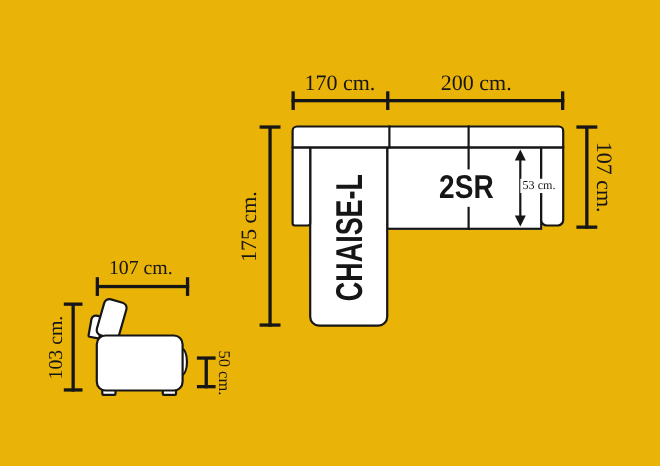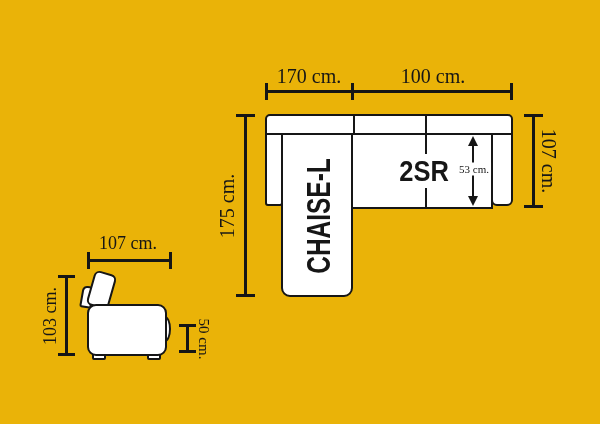--- a/index.html
+++ b/index.html
@@ -24,21 +24,21 @@
 
 <div class="stage">
 
   <div>
 
     <div class="line" style="left:265px;top:90px;width:248px;height:3px;"></div>
     <div class="line" style="left:265px;top:83px;width:3px;height:17px;"></div>
     <div class="line" style="left:351px;top:83px;width:3px;height:17px;"></div>
     <div class="line" style="left:510px;top:83px;width:3px;height:17px;"></div>
     <div class="dimlabel" style="left:309px;top:76px;font-size:20px;">170 cm.</div>
-    <div class="dimlabel" style="left:433px;top:76px;font-size:20px;">100 cm.</div>
+    <div class="dimlabel" style="left:433px;top:76px;font-size:20px;">200 cm.</div>
 
     <div class="line" style="left:244px;top:115px;width:3px;height:182px;"></div>
     <div class="line" style="left:236px;top:114px;width:19px;height:3px;"></div>
     <div class="line" style="left:236px;top:294px;width:19px;height:3px;"></div>
     <div class="dimlabel rot-ccw" style="left:227px;top:206px;font-size:20px;">175 cm.</div>
 
     <div class="line" style="left:532px;top:115px;width:3px;height:93px;"></div>
     <div class="line" style="left:524px;top:114px;width:19px;height:3px;"></div>
     <div class="line" style="left:524px;top:205px;width:19px;height:3px;"></div>
     <div class="dimlabel rot-cw" style="left:549px;top:161px;font-size:20px;">107 cm.</div>
@@ -48,21 +48,21 @@
     <div class="box" style="left:265px;top:133px;width:18px;height:73px;border-radius:0 0 3px 3px;"></div>
     <div class="box" style="left:491px;top:133px;width:22px;height:73px;border-radius:0 0 6px 6px;"></div>
     <div class="box" style="left:265px;top:114px;width:248px;height:21px;border-radius:5px 5px 0 0;"></div>
     <div class="line" style="left:353px;top:114px;width:2px;height:21px;"></div>
     <div class="line" style="left:425px;top:114px;width:2px;height:21px;"></div>
     <div class="line" style="left:425px;top:135px;width:2px;height:74px;"></div>
 
     <div class="line" style="left:472px;top:142px;width:2px;height:60px;"></div>
     <div class="arrow-up" style="left:468px;top:136px;"></div>
     <div class="arrow-down" style="left:468px;top:196px;"></div>
-    <div class="dimlabel" style="left:474px;top:169px;font-size:11px;background:#ffffff;padding:1px 2px;">53 cm.</div>
+    <div class="dimlabel" style="left:490px;top:169px;font-size:11px;background:#ffffff;padding:1px 2px;">53 cm.</div>
 
     <div class="biglabel" style="left:318px;top:216px;font-size:34px;transform:translate(-50%,-50%) rotate(-90deg) scaleX(0.72);">CHAISE-L</div>
     <div class="biglabel" style="left:424px;top:171px;font-size:30px;padding:2px 4px;transform:translate(-50%,-50%) scaleX(0.85);">2SR</div>
   </div>
 
   <div>
 
     <div class="line" style="left:88px;top:259px;width:84px;height:3px;"></div>
     <div class="line" style="left:87px;top:252px;width:3px;height:17px;"></div>
     <div class="line" style="left:169px;top:252px;width:3px;height:17px;"></div>

